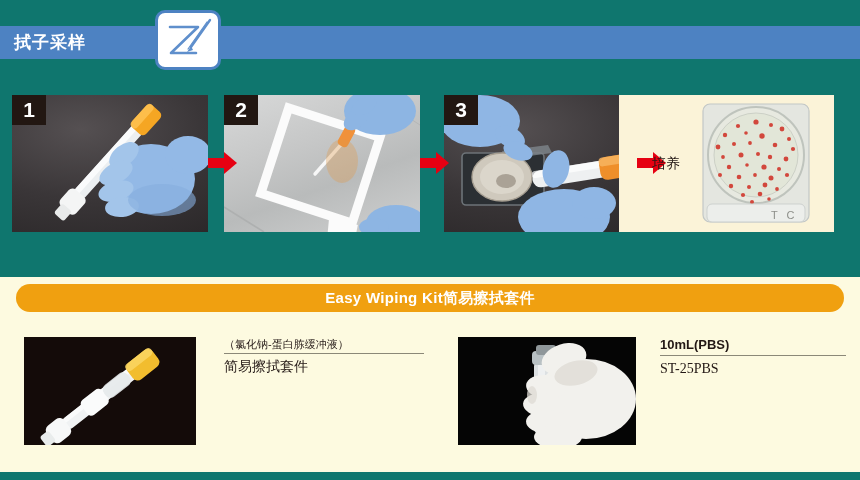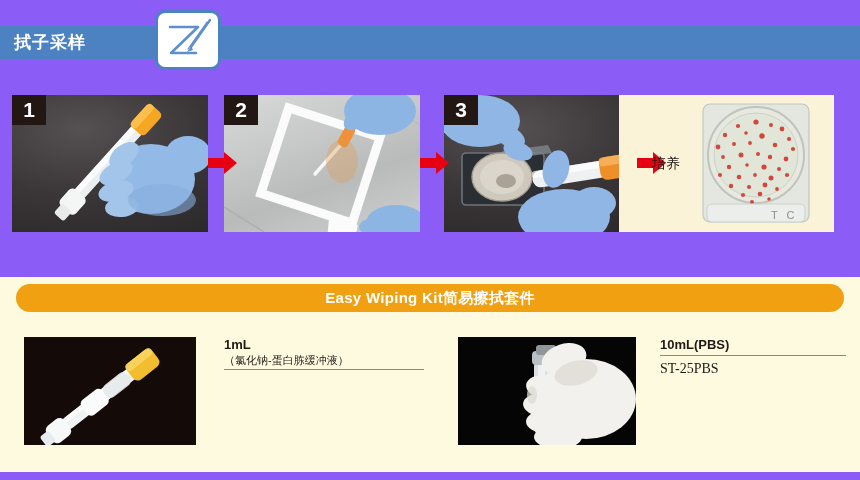--- a/index.html
+++ b/index.html
@@ -2,21 +2,21 @@
 <html><head>
 <meta charset="utf-8">
 <style>
   * { box-sizing: border-box; margin: 0; padding: 0; }
   html, body {
     width: 860px; height: 480px;
     background: #ffffff;
     font-family: "Liberation Sans", "DejaVu Sans", sans-serif;
     overflow: hidden;
   }
-  .page { position: relative; width: 860px; height: 480px; background: #8b5cf6; }
+  .page { position: relative; width: 860px; height: 480px; background: #0f766e; }
 
   
   .header-bar {
     position: absolute; left: 0; top: 26px;
     width: 860px; height: 33px;
     background: #4d82c2;
   }
   .header-title {
     position: absolute; left: 14px; top: 30px;
     font-size: 17px; font-weight: bold; color: #ffffff;
@@ -344,25 +344,23 @@
         <rect x="112" y="43" width="32" height="21" rx="6" fill="#f2bd2e"></rect>
         <rect x="112" y="43" width="32" height="8" rx="4" fill="#fad663" opacity=".85"></rect>
 
         <rect x="10" y="43" width="22" height="21" rx="6" fill="#f7f8f8"></rect>
         <rect x="2" y="47" width="11" height="13" rx="3" fill="#e9ecec"></rect>
       </g>
     </svg>
   </div>
 
   <div class="spec spec-left">
-    <div class="spec-qty">
-      <span>1mL</span><span class="sup"></span>
-    </div>
     <div class="spec-sub">（氯化钠-蛋白胨缓冲液）</div>
     <div class="spec-rule"></div>
+    <div class="spec-name">简易擦拭套件</div>
   </div>
 
   <div class="prod-photo prod-photo-right">
     <svg width="178" height="108" viewBox="0 0 178 108">
       <rect x="0" y="0" width="178" height="108" fill="#050505"></rect>
 
       <g>
         <rect x="76" y="22" width="26" height="76" rx="7" fill="#e8ecee" opacity=".95"></rect>
         <rect x="80" y="26" width="7" height="68" rx="3" fill="#ffffff" opacity=".5"></rect>
         <rect x="86" y="40" width="8" height="48" rx="3" fill="#79b7d8" opacity=".85"></rect>

